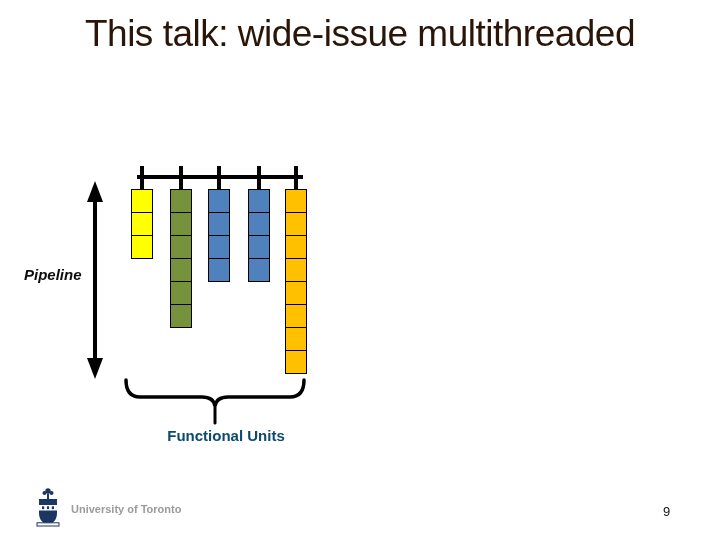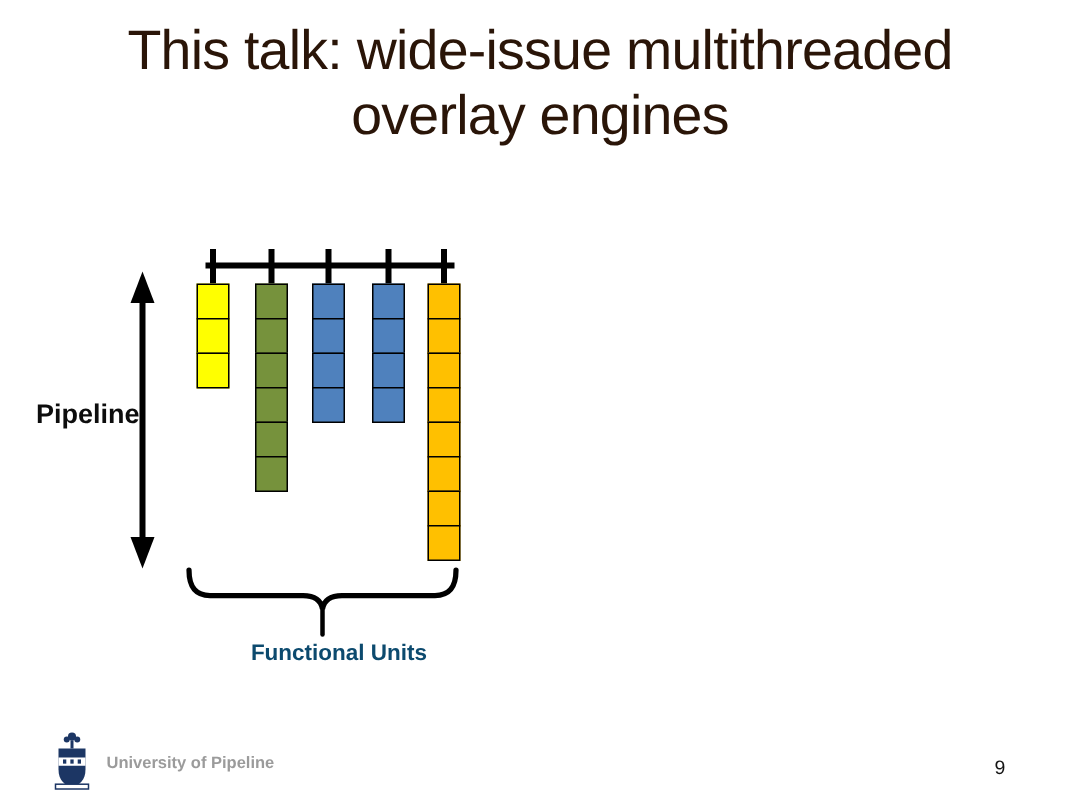--- a/index.html
+++ b/index.html
@@ -7,21 +7,21 @@
     position:relative;width:720px;height:540px;background:#fff;
     font-family:"Liberation Sans", sans-serif;overflow:hidden;margin:0 auto;
   }
   .title{
     position:absolute;top:12px;left:0;right:0;text-align:center;
     font-size:37px;line-height:43px;font-weight:400;color:#2a1508;
     letter-spacing:-0.5px;
   }
   .title span{display:block;}
   .pipeline-label{
-    position:absolute;left:24px;top:266px;font-size:18px;font-weight:bold;color:#0d0d0d;
+    position:absolute;left:24px;top:266px;font-size:15px;font-weight:bold;color:#0d0d0d;font-style:italic;
   }
   .fu-label{
     position:absolute;left:130px;top:427px;width:192px;text-align:center;
     font-size:15px;font-weight:bold;color:#0c4a6e;
   }
   .connector{position:absolute;left:137px;top:175px;width:166px;height:4px;background:#000;}
   .tick{position:absolute;top:166px;width:4px;height:23px;background:#000;}
   .fu-column{position:absolute;top:189px;width:22px;display:flex;flex-direction:column;}
   .block{width:22px;height:24px;border:1px solid #000;box-sizing:border-box;margin-top:-1px;}
   .block:first-child{margin-top:0;}
@@ -35,21 +35,20 @@
   }
   .crest{position:absolute;left:35px;top:487px;}
 </style>
 </head>
 <body>
 
 <div class="slide">
 
   <div class="title" style="color: rgb(42, 21, 8);">
     <span>This talk: wide-issue multithreaded</span>
-    <span>overlay engines</span>
   </div>
 
   <svg class="arrow-svg" width="26" height="200" viewBox="0 0 26 200">
     <line x1="13" y1="16" x2="13" y2="184" stroke="#000" stroke-width="4"></line>
     <polygon points="13,1 5,22 21,22" fill="#000"></polygon>
     <polygon points="13,199 5,178 21,178" fill="#000"></polygon>
   </svg>
   <div class="pipeline-label">Pipeline</div>
 
   <div class="connector"></div>
@@ -107,16 +106,16 @@
     <circle cx="9.5" cy="6" r="2" fill="#1C3664"></circle>
     <circle cx="16.5" cy="6" r="2" fill="#1C3664"></circle>
     <rect x="12" y="6.5" width="2" height="5.5" fill="#1C3664"></rect>
     <path d="M4,12 H22 V26 C22,33 18,36.5 13,38 C8,36.5 4,33 4,26 Z" fill="#1C3664"></path>
     <rect x="4" y="18" width="18" height="5.5" fill="#ffffff"></rect>
     <rect x="7" y="19.3" width="2.2" height="2.8" fill="#1C3664"></rect>
     <rect x="11.9" y="19.3" width="2.2" height="2.8" fill="#1C3664"></rect>
     <rect x="16.8" y="19.3" width="2.2" height="2.8" fill="#1C3664"></rect>
     <rect x="2" y="35.8" width="22" height="3.2" fill="#ffffff" stroke="#1C3664" stroke-width="1"></rect>
   </svg>
-  <div class="footer-text" style="color: rgb(155, 155, 155);">University of Pipeline</div>
+  <div class="footer-text" style="color: rgb(155, 155, 155);">University of Toronto</div>
   <div class="page-number">9</div>
 
 </div>
 
 </body></html>

